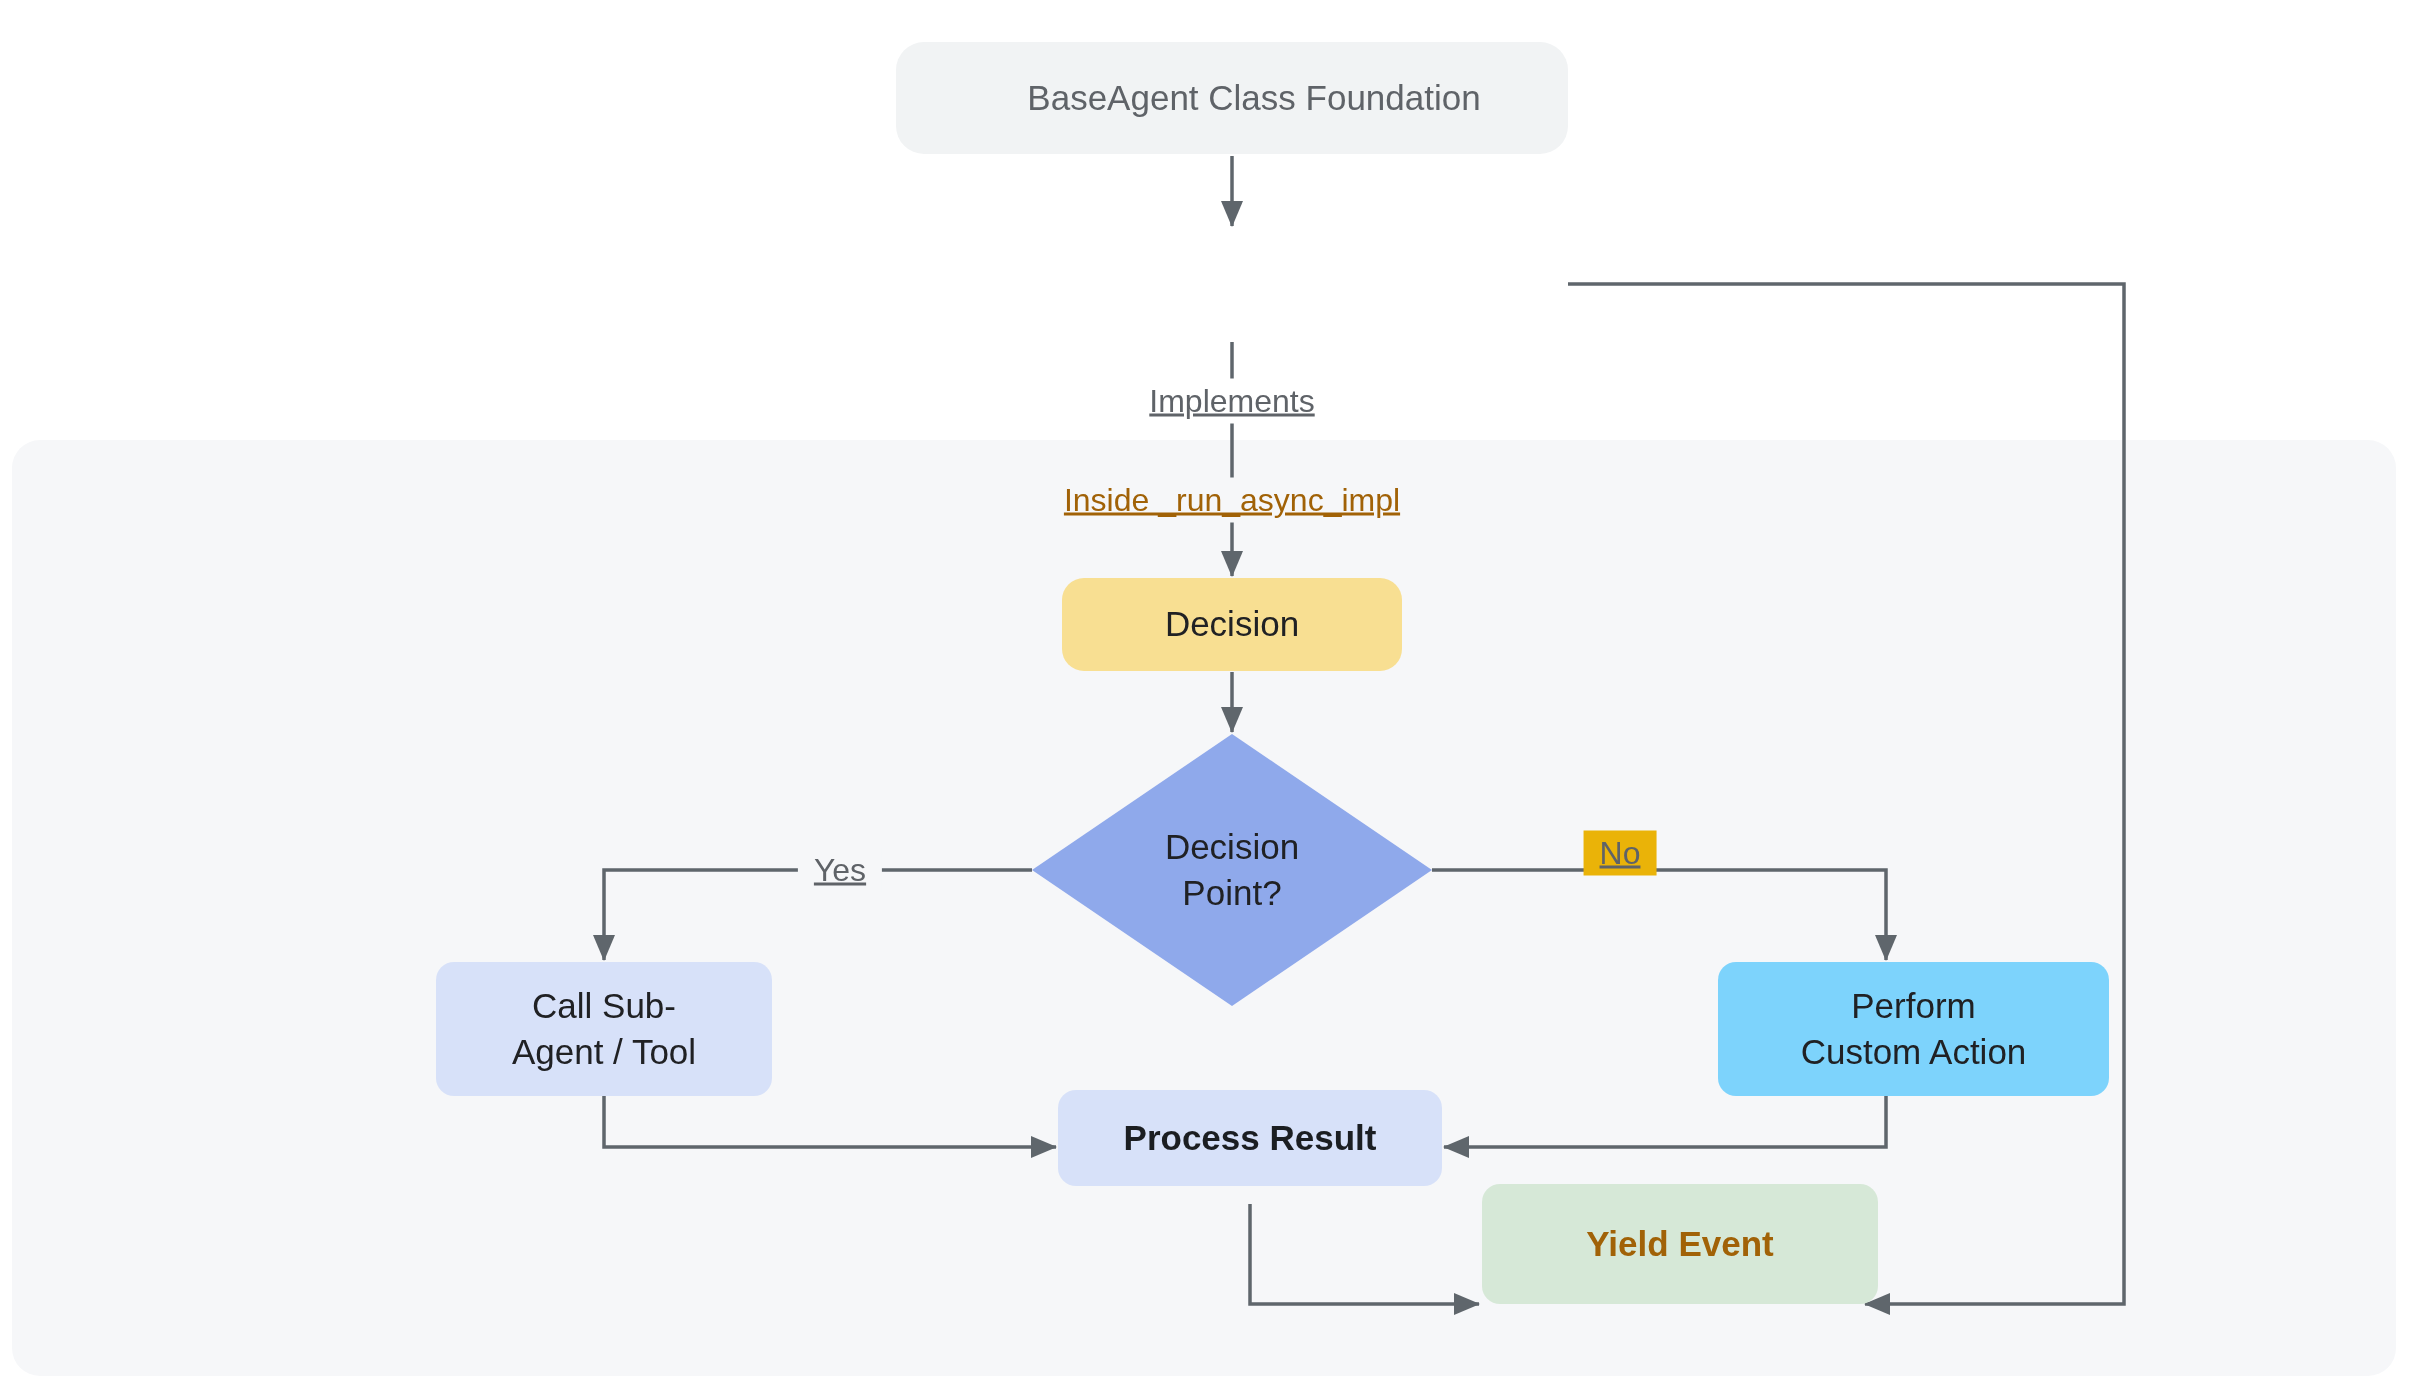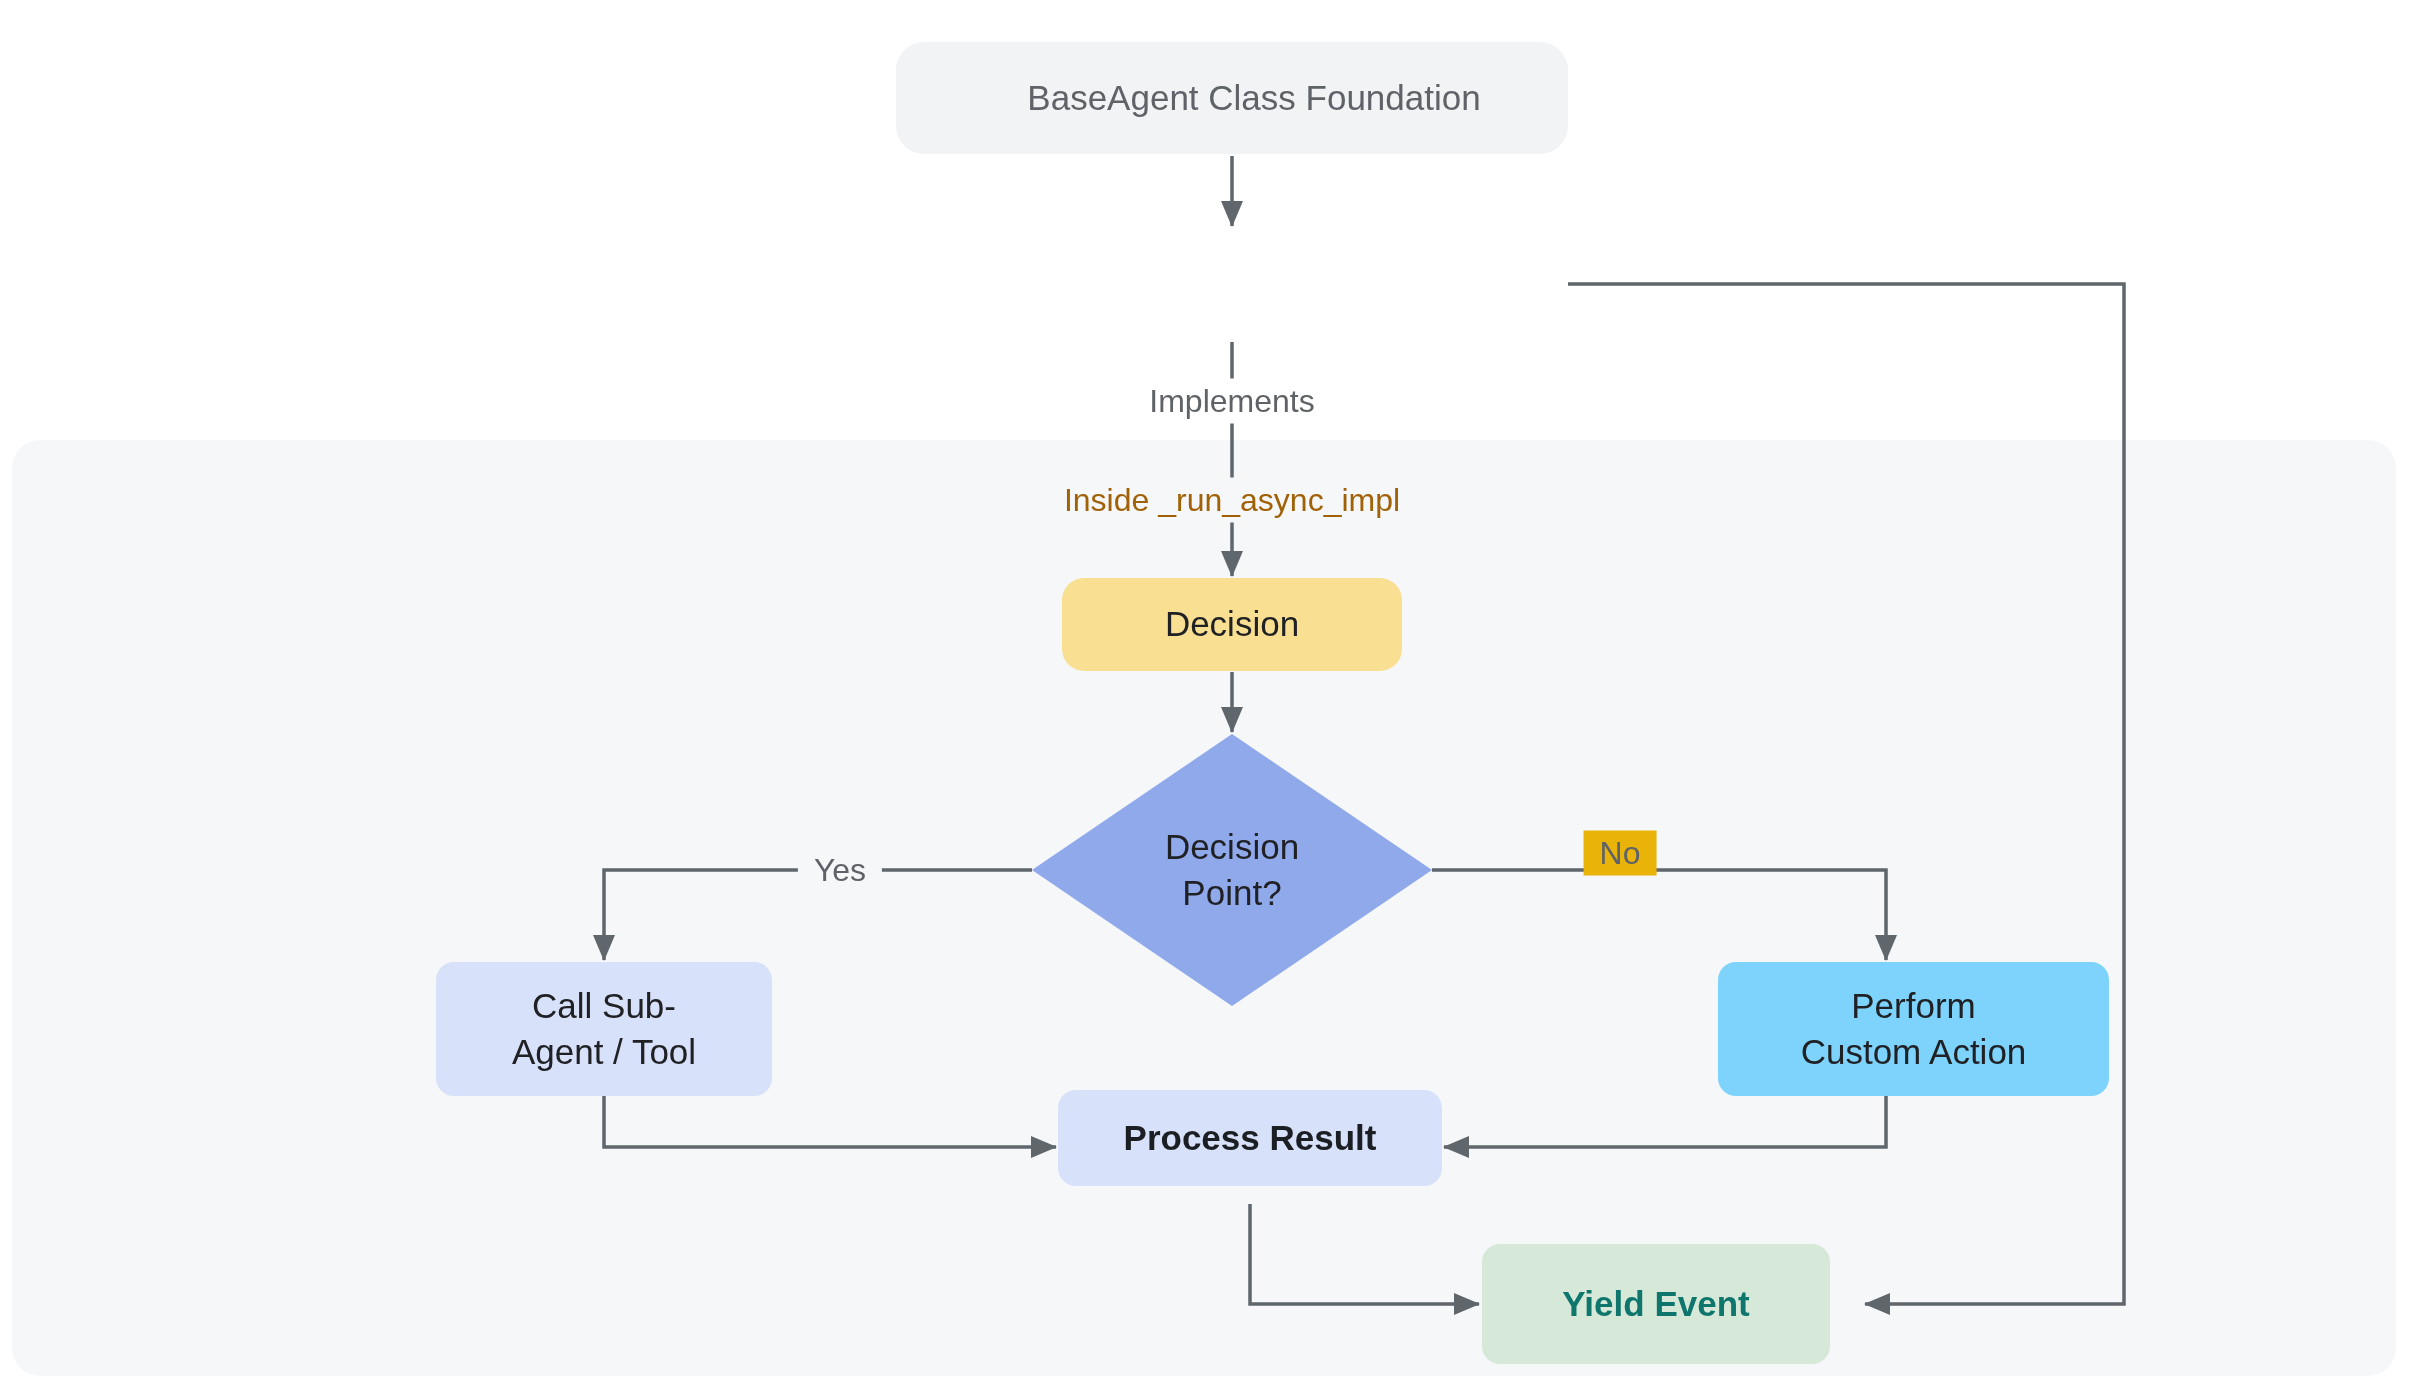--- a/index.html
+++ b/index.html
@@ -43,20 +43,21 @@
   .diamond {
     clip-path: polygon(50% 0%, 100% 50%, 50% 100%, 0% 50%);
   }
   .edge-label {
     position: absolute;
     transform: translate(-50%, -50%);
     font-size: 32px;
     color: #5F6368;
     padding: 4px 16px;
     white-space: nowrap;
+    text-decoration: underline;
   }
 </style>
 </head>
 <body>
 
 <div id="stage">
 
   <div id="panel" style="background-color: rgb(246, 247, 249);"></div>
 
   <svg id="connectors" width="2432" height="1400" viewBox="0 0 2432 1400">
@@ -87,21 +88,21 @@
 Point?</div>
 
   <div class="node r18" style="left: 436px; top: 962px; width: 336px; height: 134px; background-color: rgb(215, 225, 249); color: rgb(32, 33, 36);">Call Sub-
 Agent / Tool</div>
 
   <div class="node r18" style="left: 1718px; top: 962px; width: 391px; height: 134px; background-color: #7dd3fc; color: rgb(32, 33, 36);">Perform
 Custom Action</div>
 
   <div class="node r18 bold" style="left: 1058px; top: 1090px; width: 384px; height: 96px; background-color: rgb(215, 225, 249); color: rgb(27, 30, 34);">Process Result</div>
 
-  <div class="node r18 bold" style="left: 1482px; top: 1244px; width: 348px; height: 120px; background-color: rgb(214, 232, 215); color: #0f766e;">Yield Event</div>
+  <div class="node r18 bold" style="left: 1482px; top: 1184px; width: 396px; height: 120px; background-color: rgb(214, 232, 215); color: #a16207;">Yield Event</div>
 
   <div class="edge-label" style="left: 1232px; top: 401px; background-color: rgb(255, 255, 255); color: rgb(95, 99, 104);">Implements</div>
 
   <div class="edge-label" style="left: 1232px; top: 500px; background-color: rgb(246, 247, 249); color: #a16207;">Inside _run_async_impl</div>
 
   <div class="edge-label" style="left: 840px; top: 870px; background-color: rgb(246, 247, 249); color: rgb(95, 99, 104);">Yes</div>
 
   <div class="edge-label" style="left: 1620px; top: 853px; background-color: #eab308; color: rgb(95, 99, 104);">No</div>
 
 </div>

